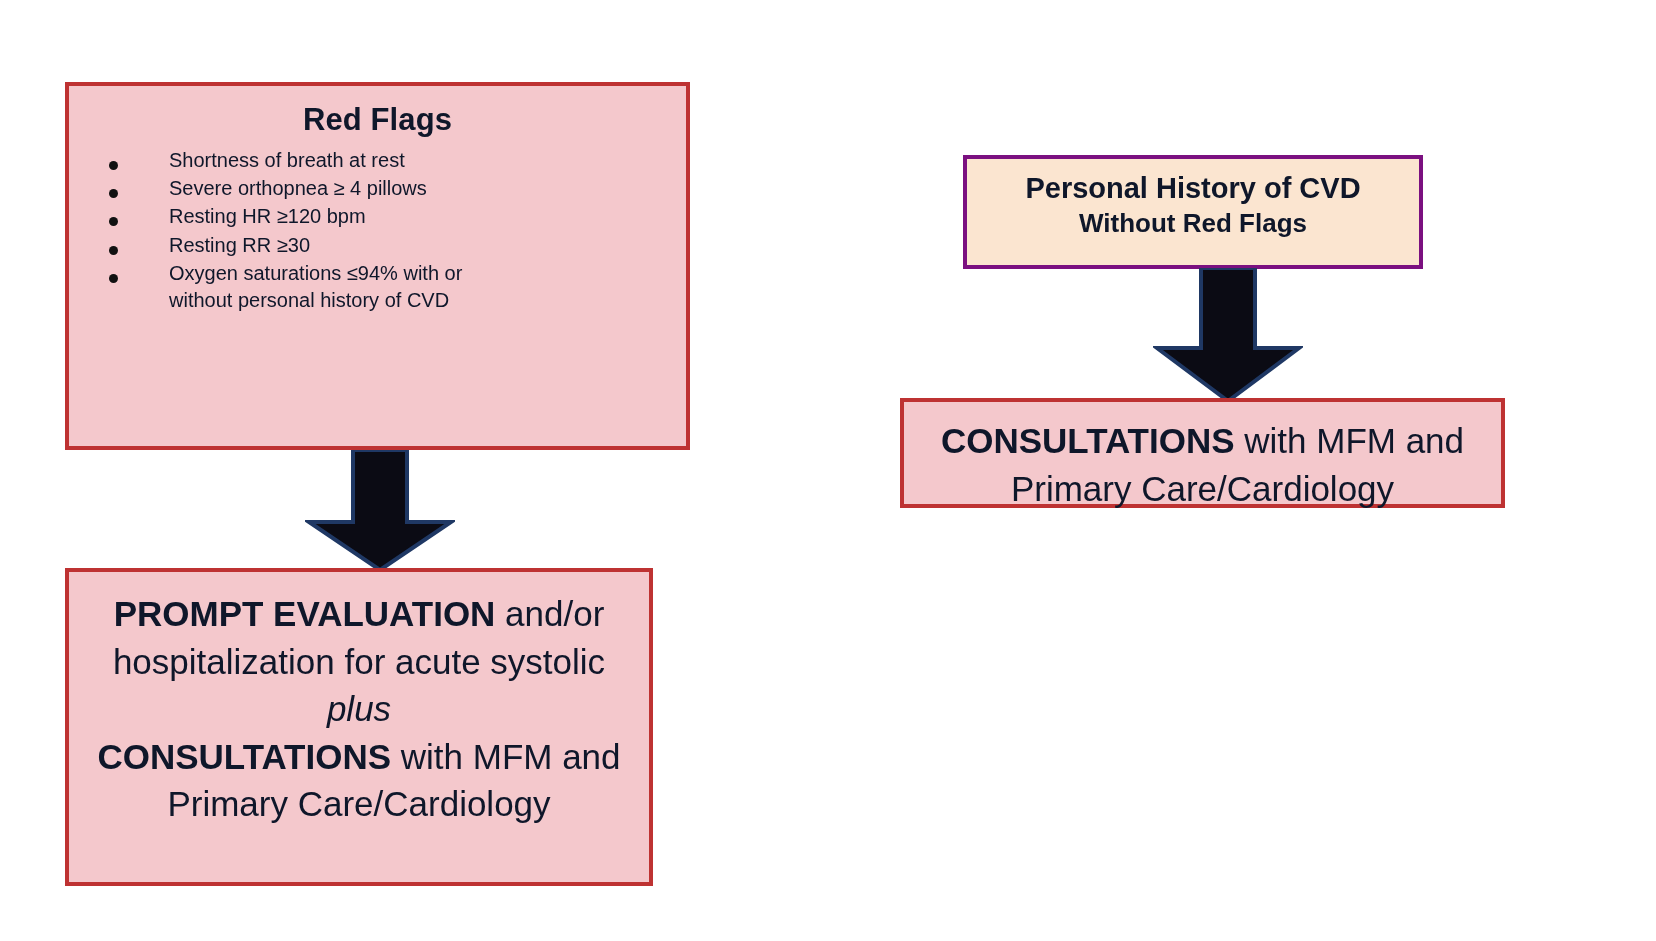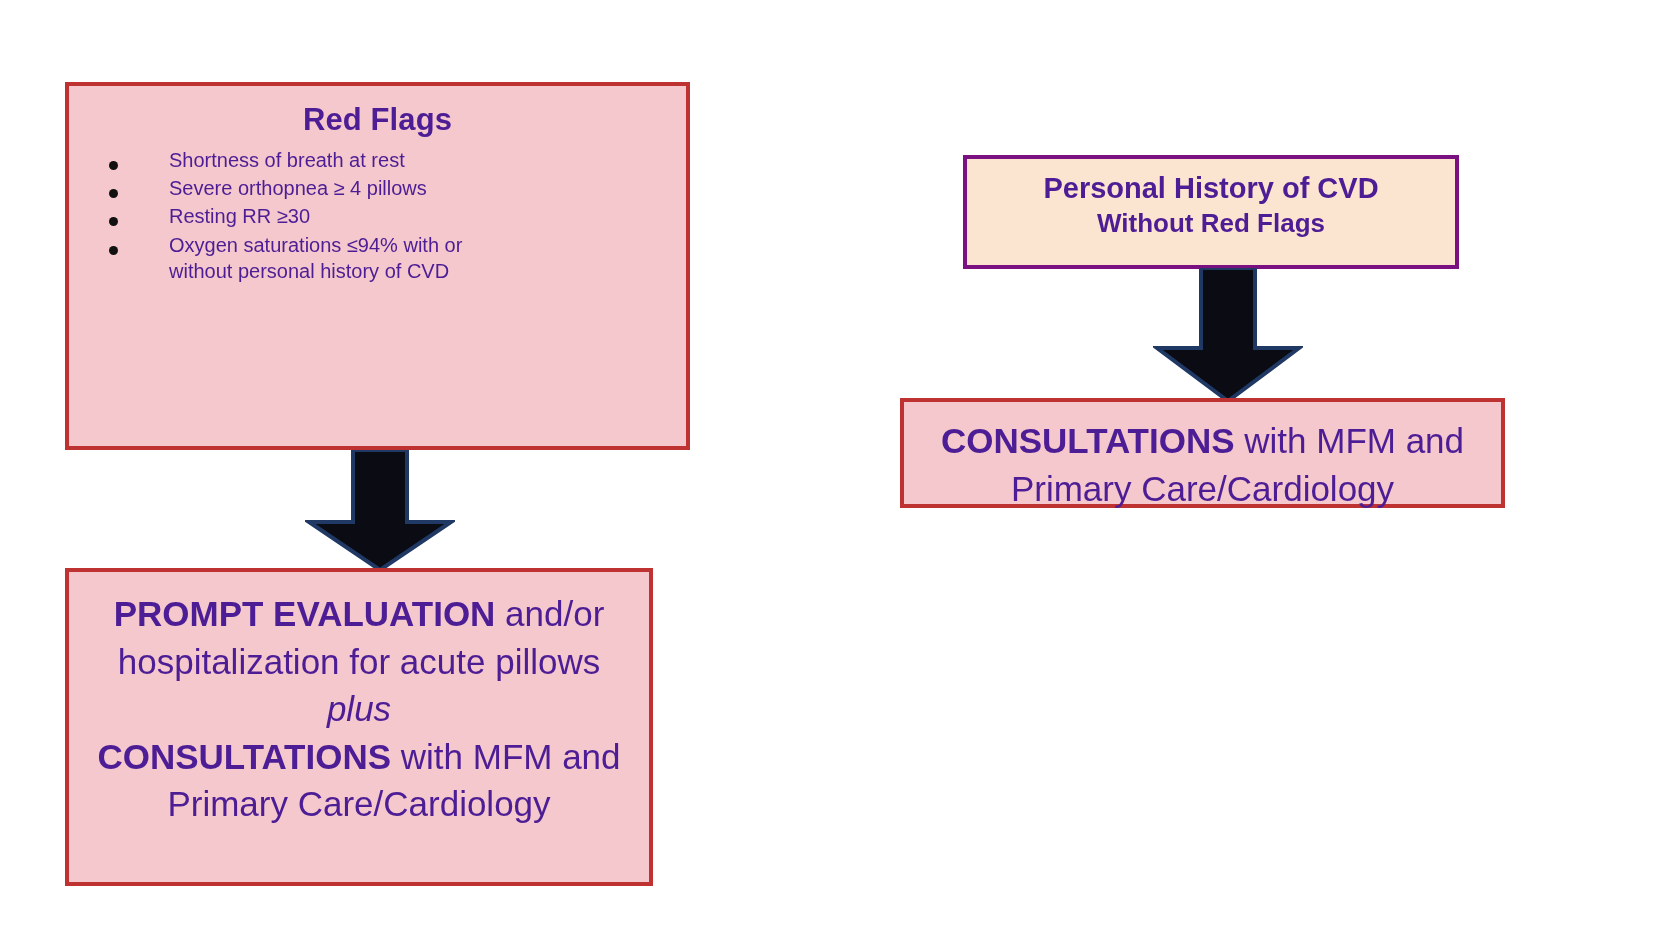--- a/index.html
+++ b/index.html
@@ -17,21 +17,21 @@
     position: relative;
     width: 1656px;
     height: 941px;
   }
 
   
   .node {
     position: absolute;
     box-sizing: border-box;
     text-align: center;
-    color: #4c1d95;
+    color: #0f172a;
   }
   .node-red {
     background: #f4c8cc;
     border: 4px solid #be3232;
   }
   .node-purple {
     background: #fbe5d0;
     border: 4px solid #7b1080;
   }
 
@@ -87,21 +87,21 @@
     font-size: 35px;
     line-height: 1.36;
   }
   .bold { font-weight: bold; }
   .italic { font-style: italic; }
 
   
   #personal-history-box {
     left: 963px;
     top: 155px;
-    width: 496px;
+    width: 460px;
     height: 114px;
     padding-top: 12px;
   }
   #ph-line1 {
     font-size: 29px;
     font-weight: bold;
     line-height: 1.24;
   }
   #ph-line2 {
     font-size: 26px;
@@ -127,37 +127,38 @@
 </head>
 <body>
 
 <div id="canvas">
 
   <div id="red-flags-box" class="node node-red">
     <div id="red-flags-title">Red Flags</div>
     <ul class="bullet-list">
       <li class="bullet-item">Shortness of breath at rest</li>
       <li class="bullet-item">Severe orthopnea ≥ 4 pillows</li>
+      <li class="bullet-item">Resting HR ≥120 bpm</li>
       <li class="bullet-item">Resting RR ≥30</li>
       <li class="bullet-item">Oxygen saturations ≤94% with or
 without personal history of CVD</li>
     </ul>
   </div>
 
   <div class="arrow" style="left:305px; top:450px;">
     <svg width="150" height="122" viewBox="0 0 150 122">
       <path d="M 48 0 L 102 0 L 102 72 L 146 72 L 75 120 L 4 72 L 48 72 Z" fill="#0b0b14" stroke="#1f3864" stroke-width="4" stroke-linejoin="miter"></path>
     </svg>
   </div>
 
   <div id="prompt-eval-box" class="node node-red">
     <div class="para-line">
       <span class="bold">PROMPT EVALUATION</span><span> and/or</span>
     </div>
-    <div class="para-line">hospitalization for acute pillows</div>
+    <div class="para-line">hospitalization for acute systolic</div>
     <div class="para-line italic">plus</div>
     <div class="para-line">
       <span class="bold">CONSULTATIONS</span><span> with MFM and</span>
     </div>
     <div class="para-line">Primary Care/Cardiology</div>
   </div>
 
   <div id="personal-history-box" class="node node-purple">
     <div id="ph-line1">Personal History of CVD</div>
     <div id="ph-line2">Without Red Flags</div>

